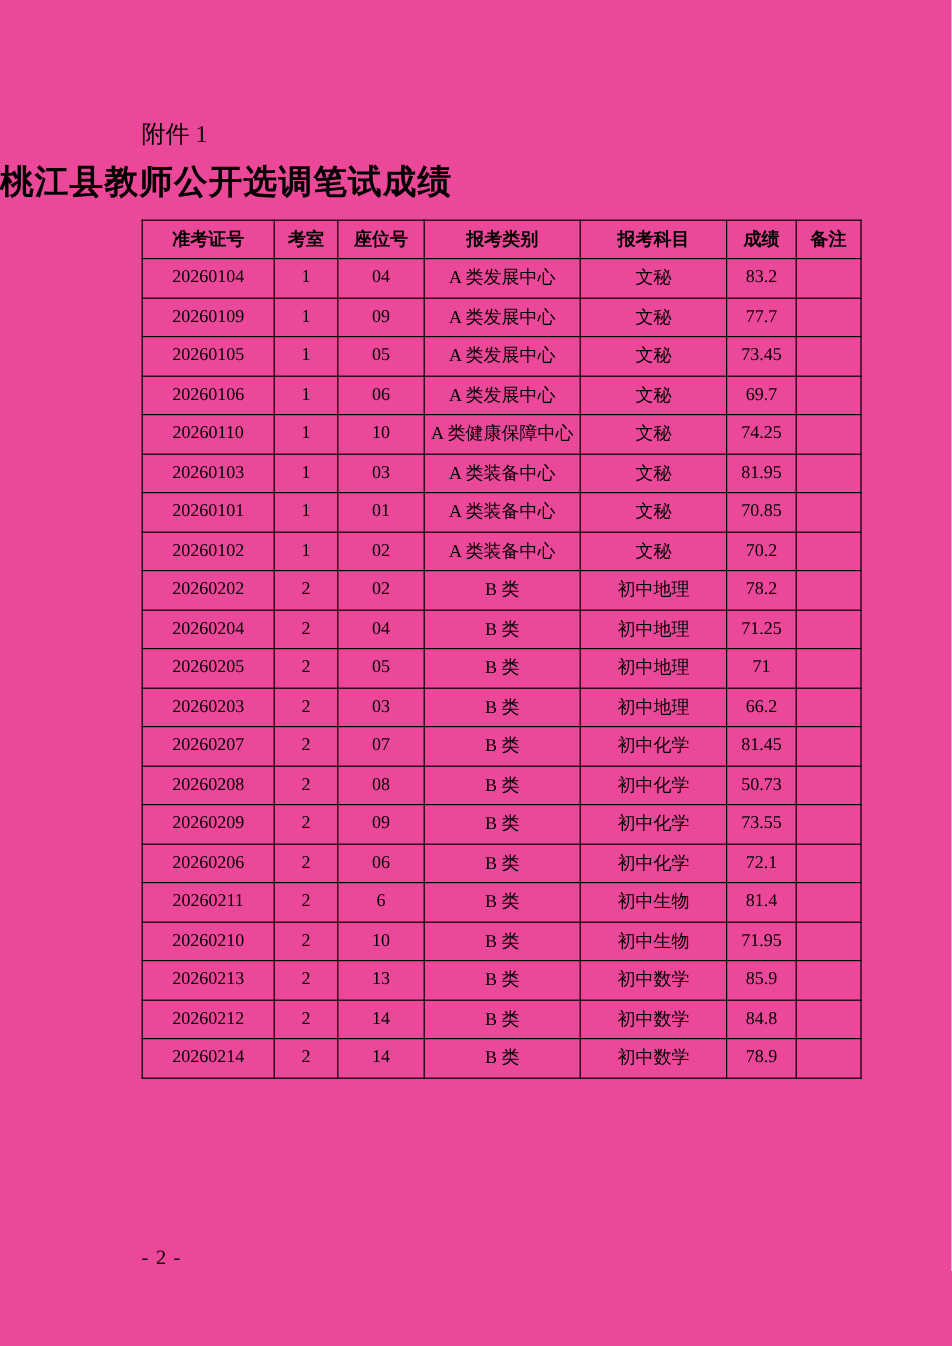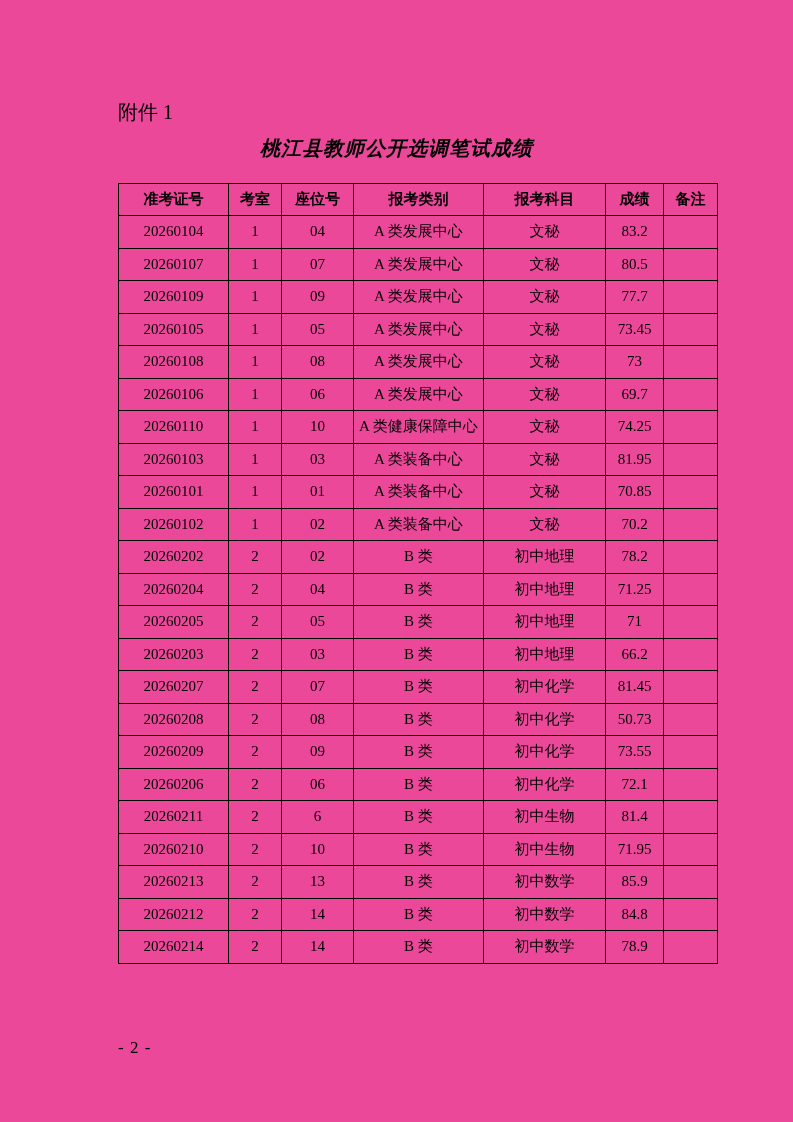--- a/index.html
+++ b/index.html
@@ -21,26 +21,24 @@
     left: 118px;
     top: 100px;
     font-size: 20px;
     line-height: 1.2;
   }
   .doc-title {
     position: absolute;
     left: 0;
     top: 136px;
     width: 793px;
-    text-align: center;
-    font-size: 20px;
+    font-size: 28px;
     font-weight: bold;
     letter-spacing: 1px;
     line-height: 1.2;
-    font-style: italic;
   }
   table.score-table {
     position: absolute;
     left: 118px;
     top: 183px;
     width: 576px;
     border-collapse: collapse;
     table-layout: fixed;
   }
   .score-table th,
@@ -110,56 +108,38 @@
         <tr>
           <td class="col0">20260104</td>
           <td class="col1">1</td>
           <td class="col2">04</td>
           <td class="col3">A 类发展中心</td>
           <td class="col4">文秘</td>
           <td class="col5">83.2</td>
           <td class="col6"></td>
         </tr>
         <tr>
-          <td class="col0">20260107</td>
-          <td class="col1">1</td>
-          <td class="col2">07</td>
-          <td class="col3">A 类发展中心</td>
-          <td class="col4">文秘</td>
-          <td class="col5">80.5</td>
-          <td class="col6"></td>
-        </tr>
-        <tr>
           <td class="col0">20260109</td>
           <td class="col1">1</td>
           <td class="col2">09</td>
           <td class="col3">A 类发展中心</td>
           <td class="col4">文秘</td>
           <td class="col5">77.7</td>
           <td class="col6"></td>
         </tr>
         <tr>
           <td class="col0">20260105</td>
           <td class="col1">1</td>
           <td class="col2">05</td>
           <td class="col3">A 类发展中心</td>
           <td class="col4">文秘</td>
           <td class="col5">73.45</td>
           <td class="col6"></td>
         </tr>
         <tr>
-          <td class="col0">20260108</td>
-          <td class="col1">1</td>
-          <td class="col2">08</td>
-          <td class="col3">A 类发展中心</td>
-          <td class="col4">文秘</td>
-          <td class="col5">73</td>
-          <td class="col6"></td>
-        </tr>
-        <tr>
           <td class="col0">20260106</td>
           <td class="col1">1</td>
           <td class="col2">06</td>
           <td class="col3">A 类发展中心</td>
           <td class="col4">文秘</td>
           <td class="col5">69.7</td>
           <td class="col6"></td>
         </tr>
         <tr>
           <td class="col0">20260110</td>

